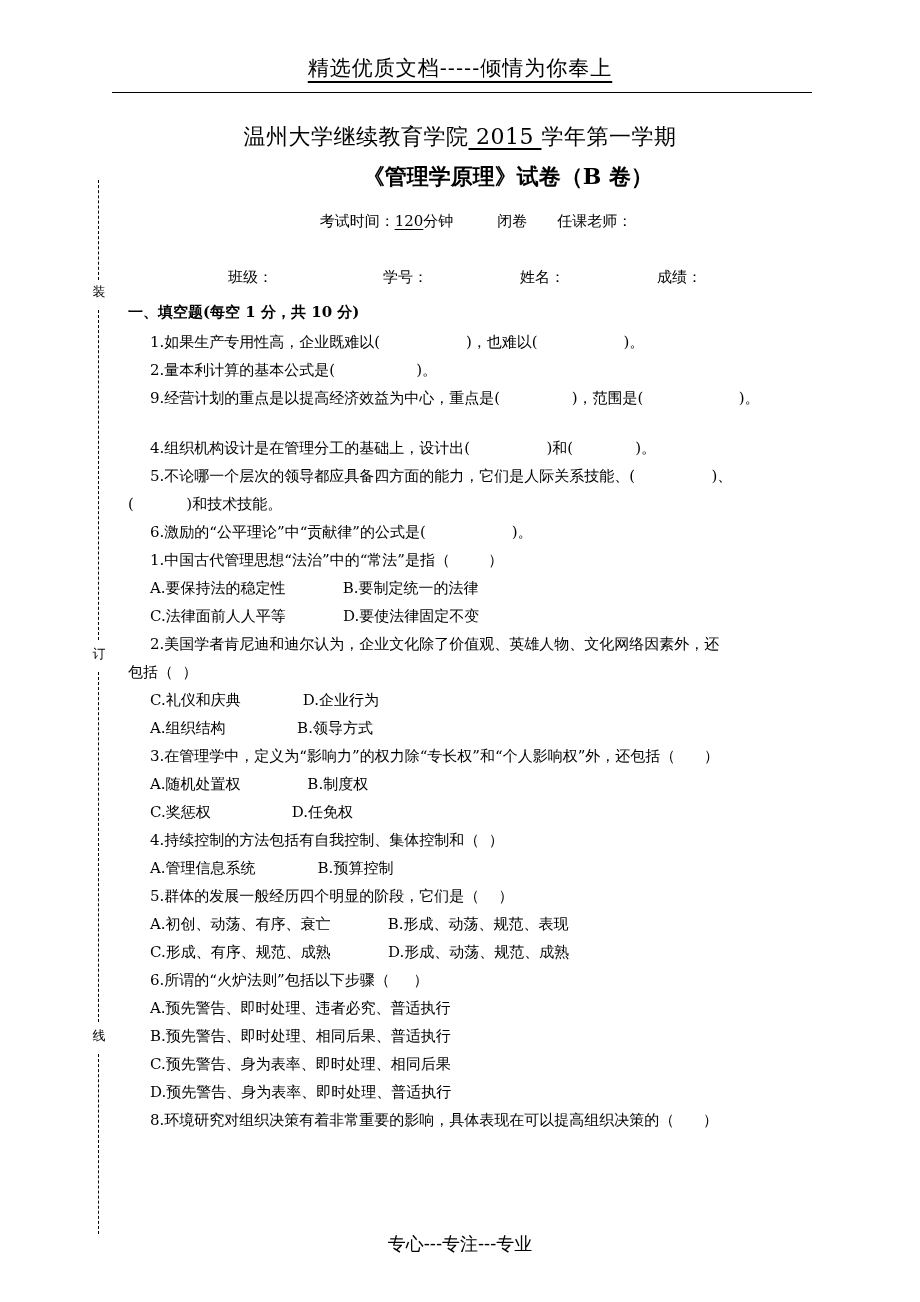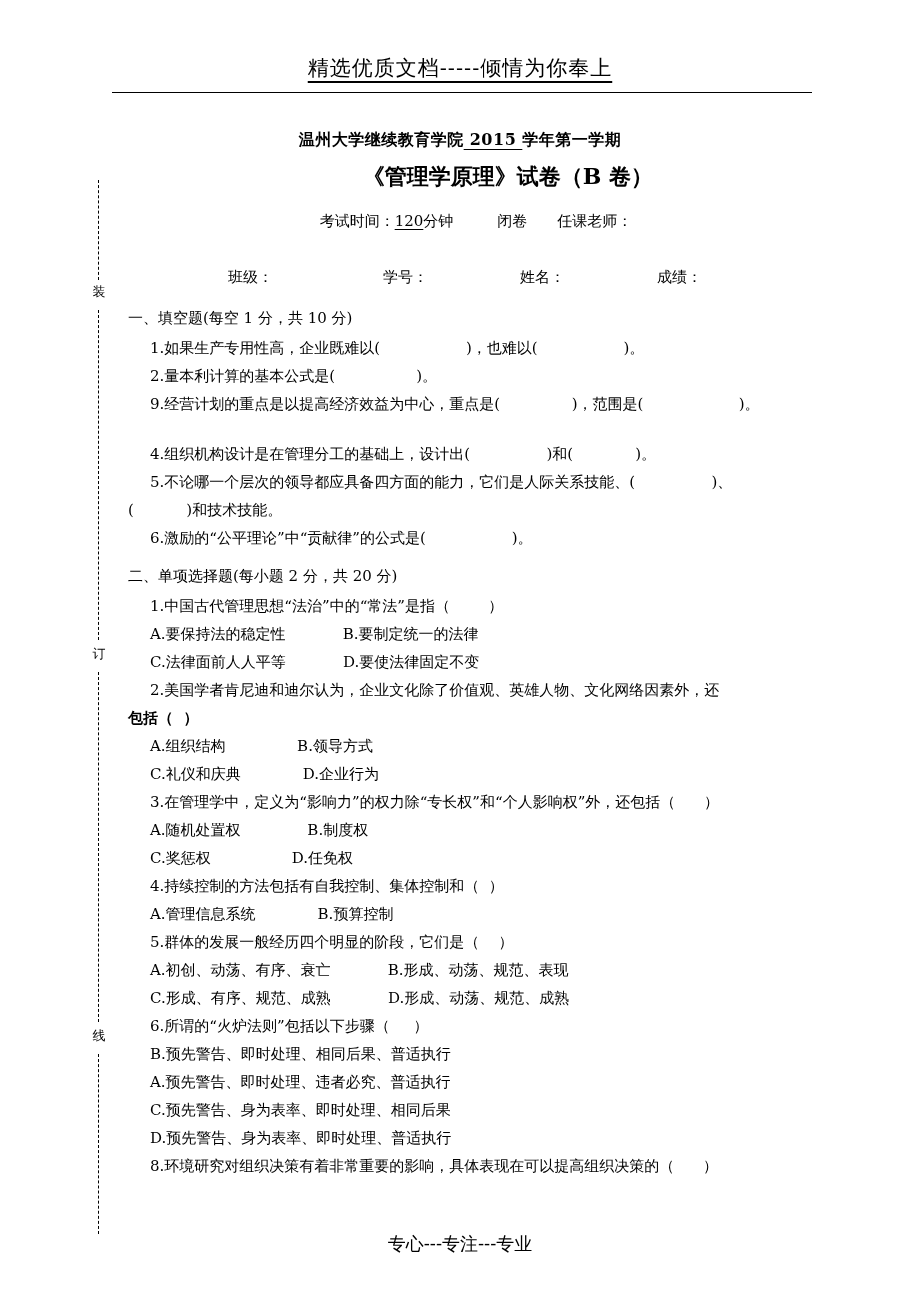--- a/index.html
+++ b/index.html
@@ -64,24 +64,23 @@
     border-left: 1px dashed #000;
   }
 
   
   .title1 {
     position: absolute;
     top: 122px;
     left: 0;
     width: 920px;
     text-align: center;
-    font-size: 16px;
-    font-weight: bold;
+    font-size: 22px;
+    font-weight: normal;
     letter-spacing: 0.5px;
-    margin-top: 8px;
   }
   .title1 .ul { text-decoration: underline; text-underline-offset: 4px; }
   .title2 {
     position: absolute;
     top: 162px;
     left: 0;
     width: 920px;
     text-align: center;
     font-size: 22px;
     font-weight: bold;
@@ -113,22 +112,22 @@
   
   .body {
     position: absolute;
     top: 294px;
     left: 128px;
     width: 700px;
     font-size: 15px;
     line-height: 28px;
   }
   .sec-head {
-    font-weight: normal;
-    margin-top: 10px;
+    font-weight: bold;
+    margin-top: 4px;
     margin-bottom: 2px;
   }
   .ln { white-space: pre-wrap; }
   .indent { padding-left: 22px; }
 
   .footer {
     position: absolute;
     top: 1232px;
     left: 0;
     width: 920px;
@@ -173,39 +172,38 @@
     <div class="sec-head">一、填空题(每空 1 分，共 10 分)</div>
     <div class="ln indent">1.如果生产专用性高，企业既难以(                  )，也难以(                  )。</div>
     <div class="ln indent">2.量本利计算的基本公式是(                 )。</div>
     <div class="ln indent">9.经营计划的重点是以提高经济效益为中心，重点是(               )，范围是(                    )。</div>
     <div class="ln indent" style="height:22px;"></div>
     <div class="ln indent">4.组织机构设计是在管理分工的基础上，设计出(                )和(             )。</div>
     <div class="ln indent">5.不论哪一个层次的领导都应具备四方面的能力，它们是人际关系技能、(                )、</div>
     <div class="ln" style="padding-left:0;">(           )和技术技能。</div>
     <div class="ln indent">6.激励的“公平理论”中“贡献律”的公式是(                  )。</div>
 
-    <div class="sec-head">二、单项选择题(每小题 2 分，共 20 分)</div>
     <div class="ln indent">1.中国古代管理思想“法治”中的“常法”是指（        ）</div>
     <div class="ln indent">A.要保持法的稳定性            B.要制定统一的法律</div>
     <div class="ln indent">C.法律面前人人平等            D.要使法律固定不变</div>
     <div class="ln indent">2.美国学者肯尼迪和迪尔认为，企业文化除了价值观、英雄人物、文化网络因素外，还</div>
-    <div class="ln" style="padding-left:0;font-weight:bold;">包括（  ）</div>
+    <div class="ln" style="padding-left:0;">包括（  ）</div>
+    <div class="ln indent">C.礼仪和庆典             D.企业行为</div>
     <div class="ln indent">A.组织结构               B.领导方式</div>
-    <div class="ln indent">C.礼仪和庆典             D.企业行为</div>
     <div class="ln indent">3.在管理学中，定义为“影响力”的权力除“专长权”和“个人影响权”外，还包括（      ）</div>
     <div class="ln indent">A.随机处置权              B.制度权</div>
     <div class="ln indent">C.奖惩权                 D.任免权</div>
     <div class="ln indent">4.持续控制的方法包括有自我控制、集体控制和（  ）</div>
     <div class="ln indent">A.管理信息系统             B.预算控制</div>
     <div class="ln indent">5.群体的发展一般经历四个明显的阶段，它们是（    ）</div>
     <div class="ln indent">A.初创、动荡、有序、衰亡            B.形成、动荡、规范、表现</div>
     <div class="ln indent">C.形成、有序、规范、成熟            D.形成、动荡、规范、成熟</div>
     <div class="ln indent">6.所谓的“火炉法则”包括以下步骤（     ）</div>
+    <div class="ln indent">A.预先警告、即时处理、违者必究、普适执行</div>
     <div class="ln indent">B.预先警告、即时处理、相同后果、普适执行</div>
-    <div class="ln indent">A.预先警告、即时处理、违者必究、普适执行</div>
     <div class="ln indent">C.预先警告、身为表率、即时处理、相同后果</div>
     <div class="ln indent">D.预先警告、身为表率、即时处理、普适执行</div>
     <div class="ln indent">8.环境研究对组织决策有着非常重要的影响，具体表现在可以提高组织决策的（      ）</div>
 
   </div>
 
   <div class="footer">专心---专注---专业</div>
 
 </div>
 

